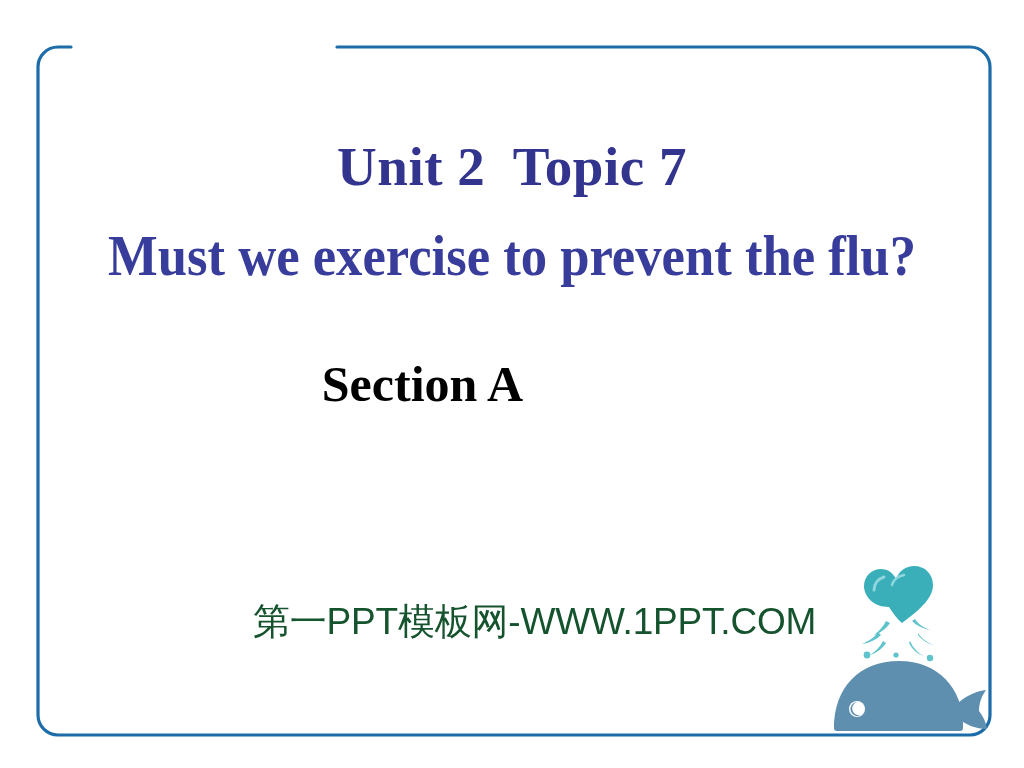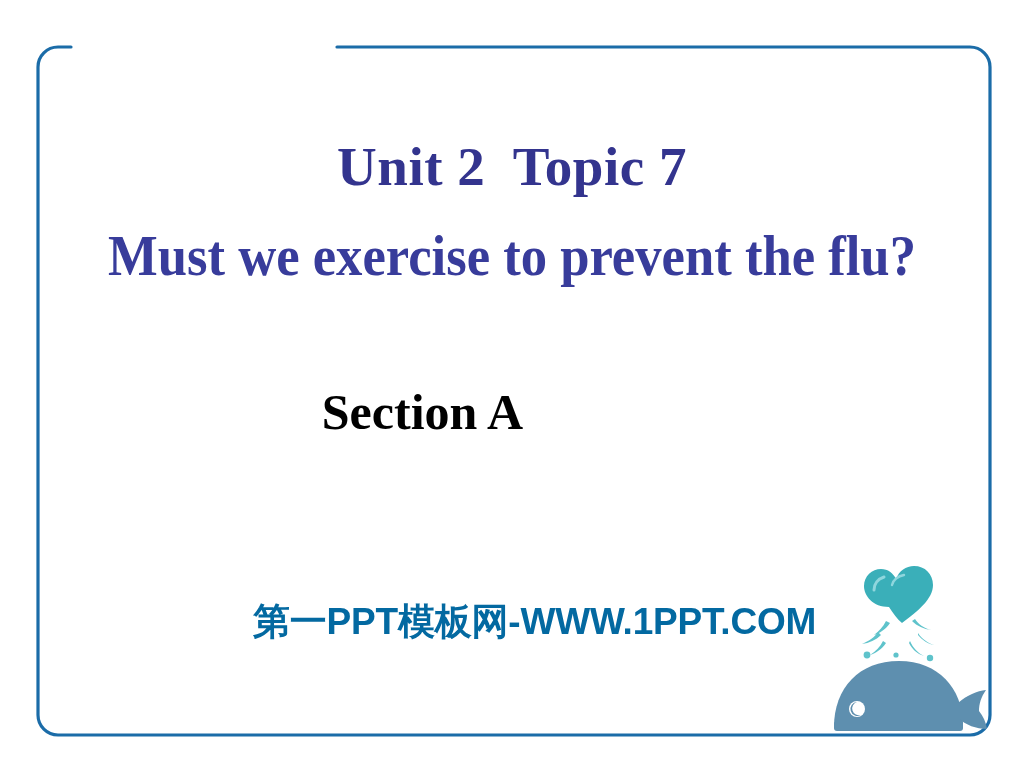--- a/index.html
+++ b/index.html
@@ -71,34 +71,33 @@
     left: 0;
     top: 355px;
     width: 845px;
     text-align: center;
     font-family: "Liberation Serif", serif;
     font-weight: bold;
     font-size: 50px;
     line-height: 58px;
     color: #000000;
     white-space: pre;
-    margin-top: 28px;
   }
 
   .watermark {
     position: absolute;
     left: 253px;
     top: 600px;
     width: 560px;
     text-align: left;
     font-family: "Liberation Sans", sans-serif;
-    font-weight: bold;
+    font-weight: normal;
     font-size: 37px;
     line-height: 44px;
-    color: #0369a1;
+    color: #14532d;
     letter-spacing: -0.2px;
     white-space: pre;
   }
 
   
   .whale {
     position: absolute;
     left: 826px;
     top: 563px;
     width: 170px;

